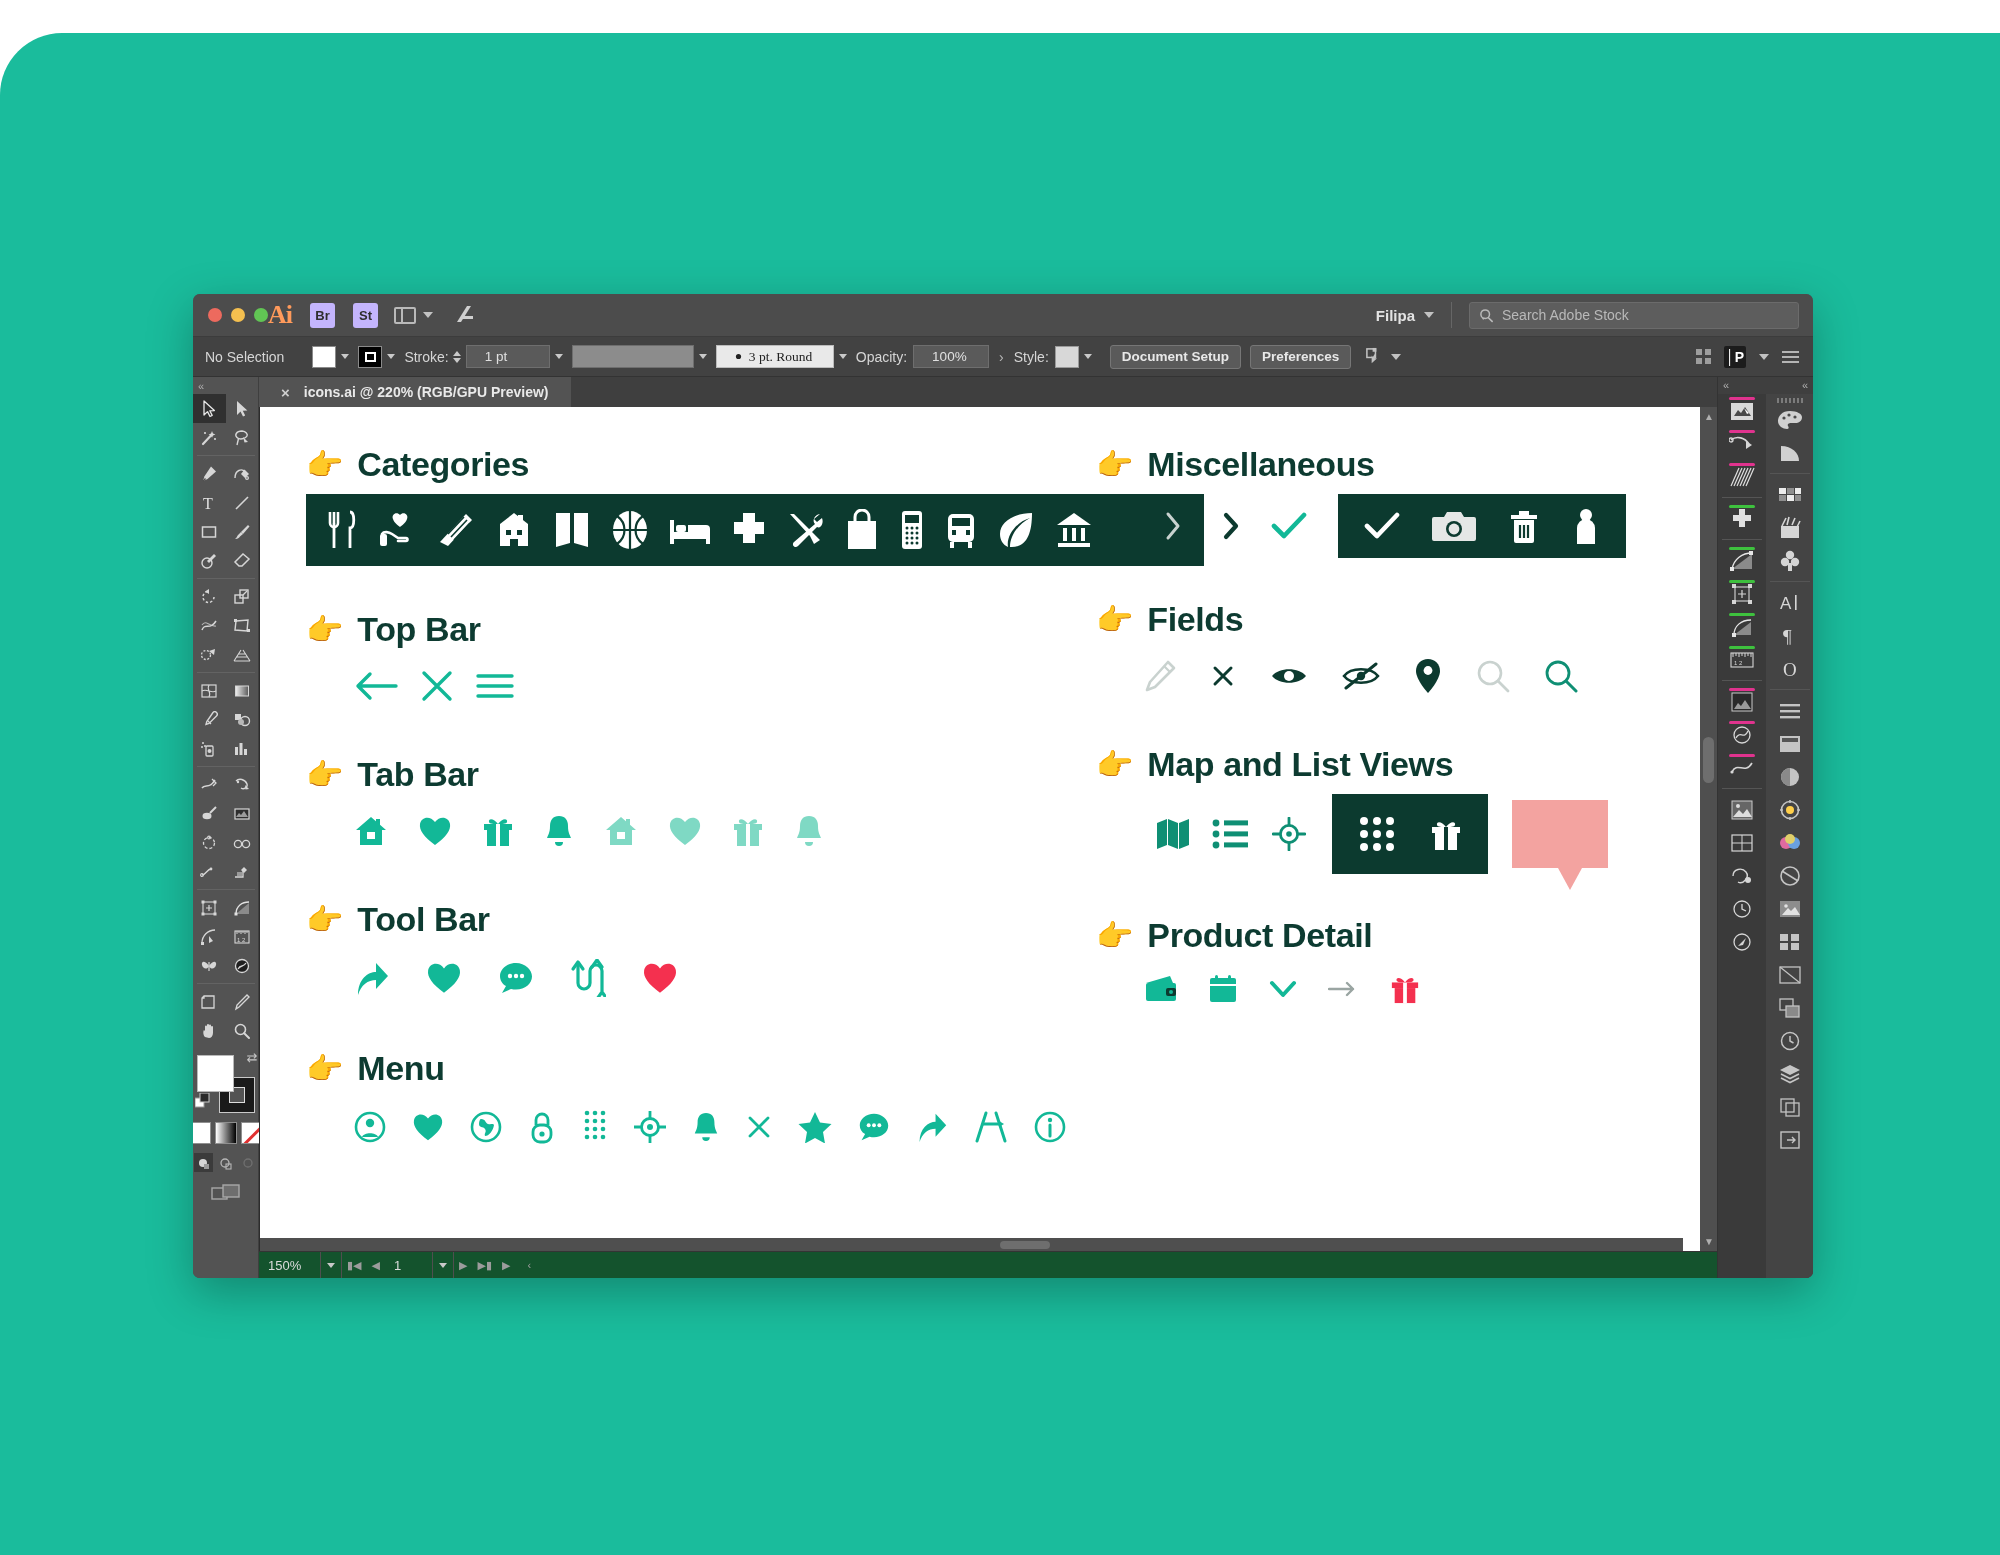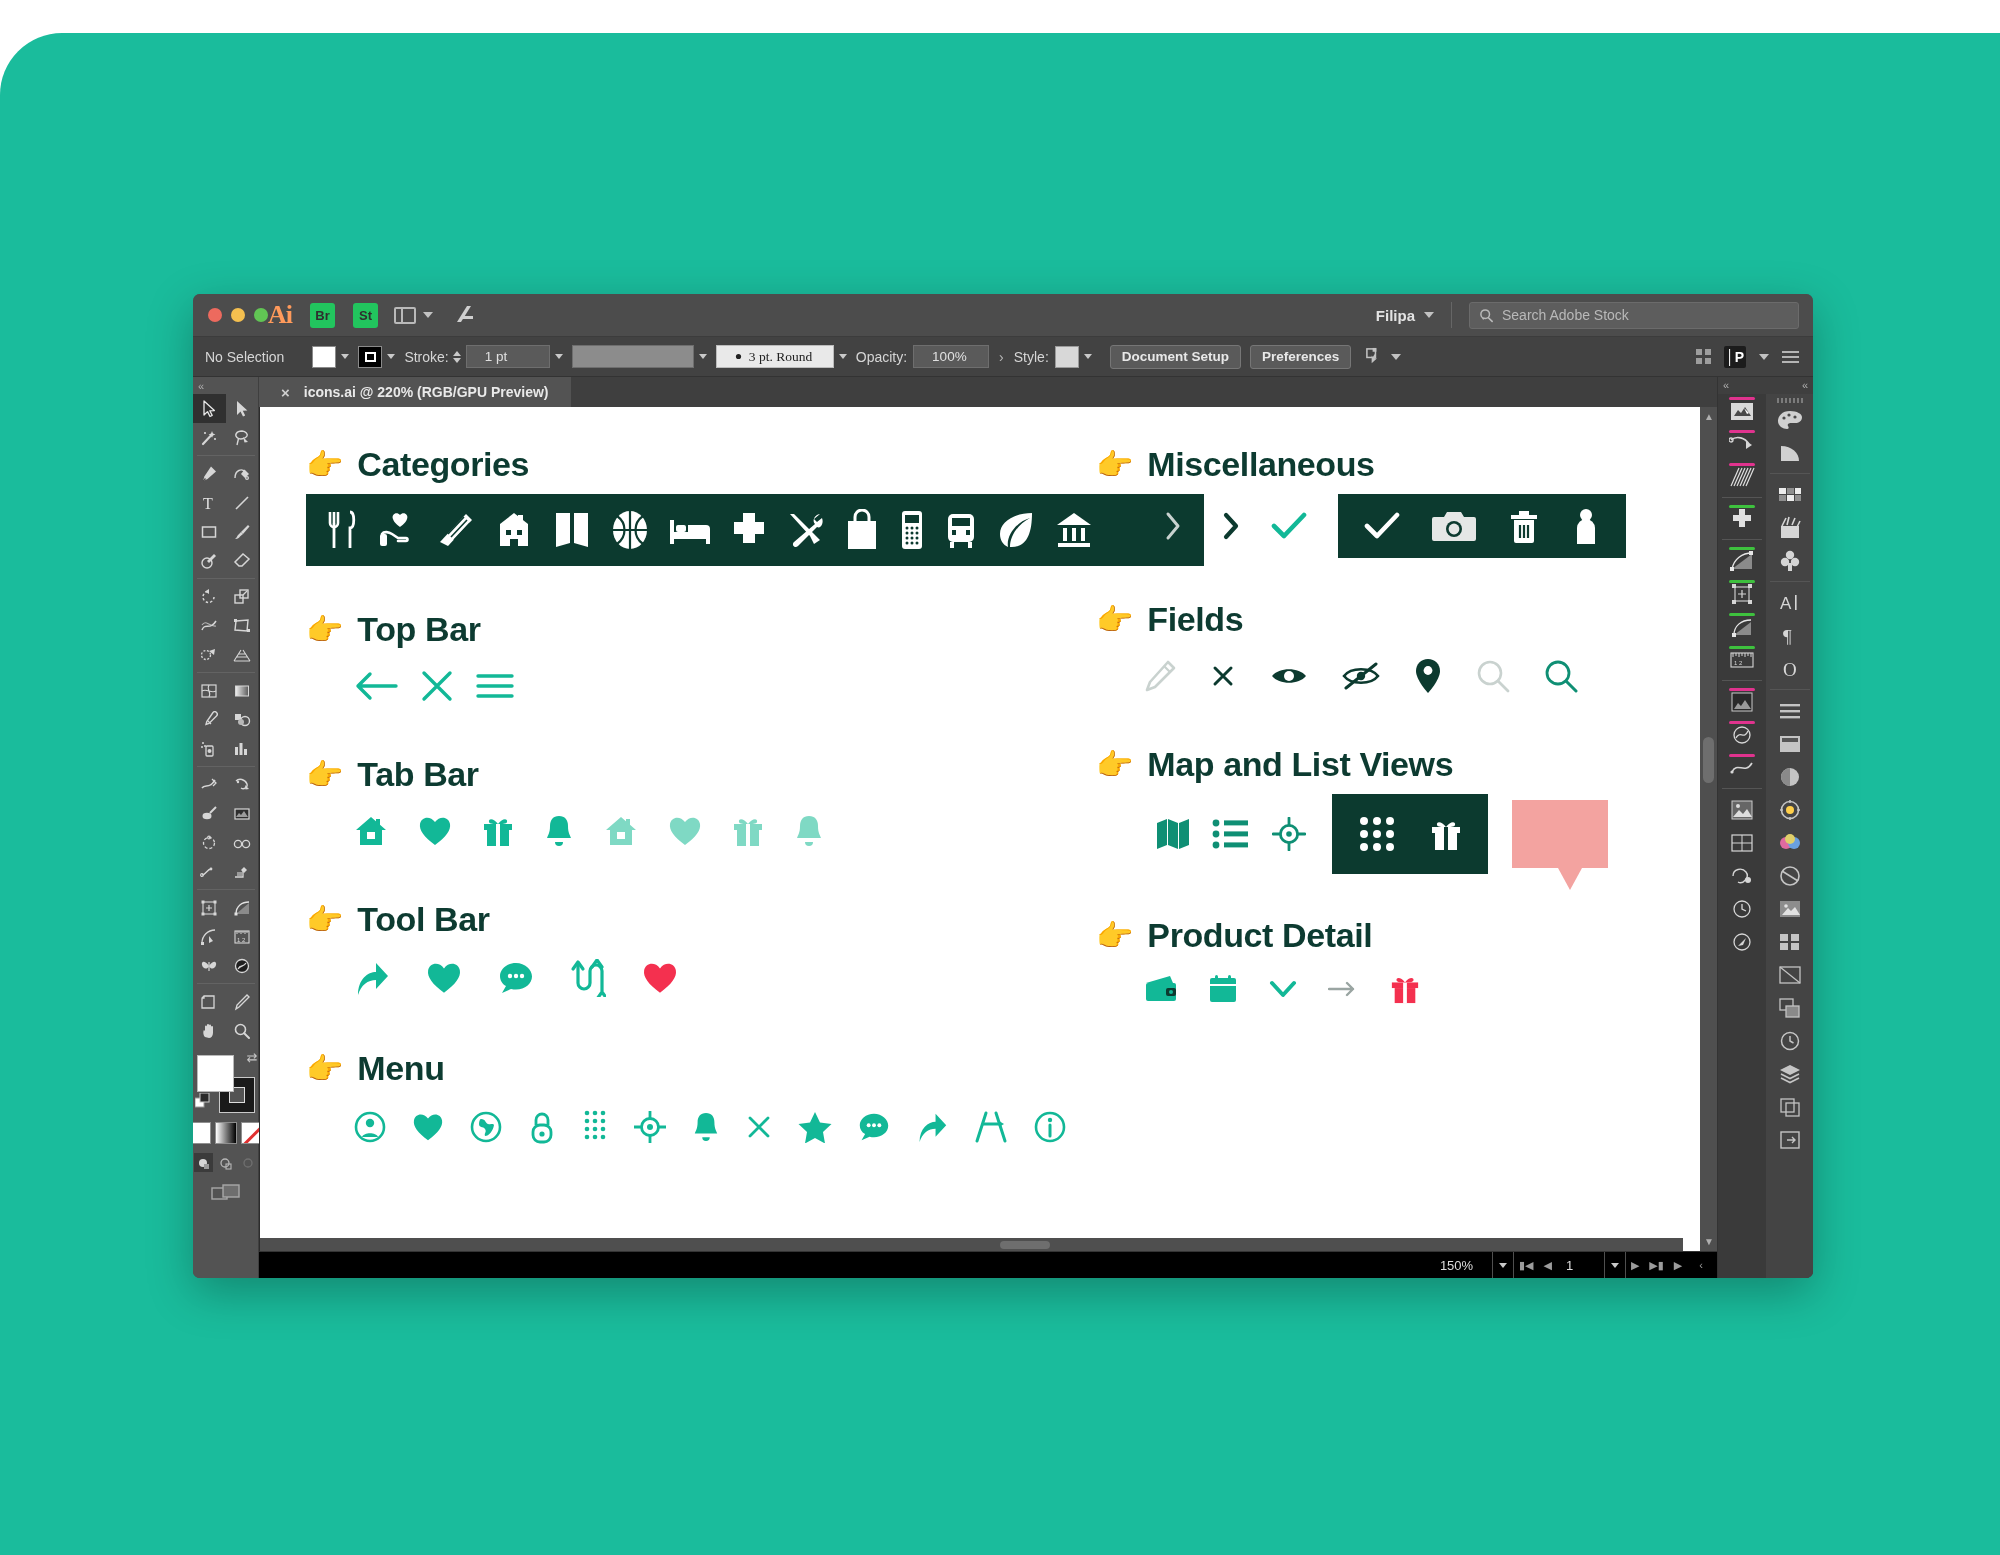--- a/index.html
+++ b/index.html
@@ -36,21 +36,21 @@
     border-bottom:1px solid #3c3c3c;
   }
   .traffic{ display:flex; gap:9px; margin-left:15px; }
   .dot{ width:14px; height:14px; border-radius:50%; }
   .dot.r{ background:#ed6a5e;} .dot.y{ background:#f4bf4f;} .dot.g{ background:#61c554;}
   .ai-logo{
     color:#ff9a5b; font-size:26px; font-weight:bold;
     font-family:"Liberation Serif", serif; letter-spacing:-1px; line-height:1;
   }
   .sq-btn{
-    width:25px;height:25px;background:#22c55e;color:#2f2f2f;
+    width:25px;height:25px;background:#c4b5fd;color:#2f2f2f;
     font-size:13px;font-weight:bold;display:flex;align-items:center;justify-content:center;
     border-radius:3px;margin-left:18px;
   }
   .arr-btn{ margin-left:16px; display:flex; align-items:center; gap:7px;}
   .ws-icon{ width:22px;height:17px;border:2px solid #b9b9b9;border-radius:2px;display:flex;}
   .ws-icon i{ display:block;border-right:2px solid #b9b9b9; width:7px;}
   .ws-icon b{ display:block; flex:1;}
   .chev{ width:0;height:0;border-left:5px solid transparent;border-right:5px solid transparent;border-top:6px solid #c2c2c2;}
   .flag{ margin-left:20px; width:24px;height:24px; position:relative;}
   .flag svg{ display:block; }
@@ -131,22 +131,22 @@
   .tab-x{ color:#cfcfcf;font-size:15px;}
   .canvas-wrap{ flex:1;display:flex;min-height:0;position:relative;}
   .canvas{
     flex:1;background:#ffffff;position:relative;overflow:hidden;
     border-left:1px solid #2c2c2c;
   }
   .vscroll{ width:17px;background:#4f4f4f;position:relative;flex:0 0 17px;}
   .vscroll .thumb{ position:absolute;left:3px;top:330px;width:11px;height:46px;background:#6e6e6e;border-radius:6px;}
   .vscroll .arr{ position:absolute;left:4px;color:#b0b0b0;font-size:10px;}
   .statusbar{
-    height:27px;background:#000000;display:flex;align-items:center;flex:0 0 27px;
-    color:#dcdcdc;font-size:13px;border-top:1px solid #343434;justify-content:flex-end;
+    height:27px;background:#14532d;display:flex;align-items:center;flex:0 0 27px;
+    color:#dcdcdc;font-size:13px;border-top:1px solid #343434;
   }
   .sb-cell{ display:flex;align-items:center;height:100%;padding:0 9px;border-right:1px solid #4f4f4f;}
   .sb-zoom{ width:62px;}
   .sb-page{ width:48px;}
   .sb-nav{ color:#9c9c9c;font-size:11px;padding:0 5px;}
   .sb-status{ flex:1;display:flex;align-items:center;justify-content:center;}
   .hscroll{ position:absolute;left:0;bottom:0;right:17px;height:13px;background:#4f4f4f;}
   .hscroll .thumb{ position:absolute;left:740px;top:3px;width:50px;height:8px;background:#6e6e6e;border-radius:5px;}
   
   .rightdock{

